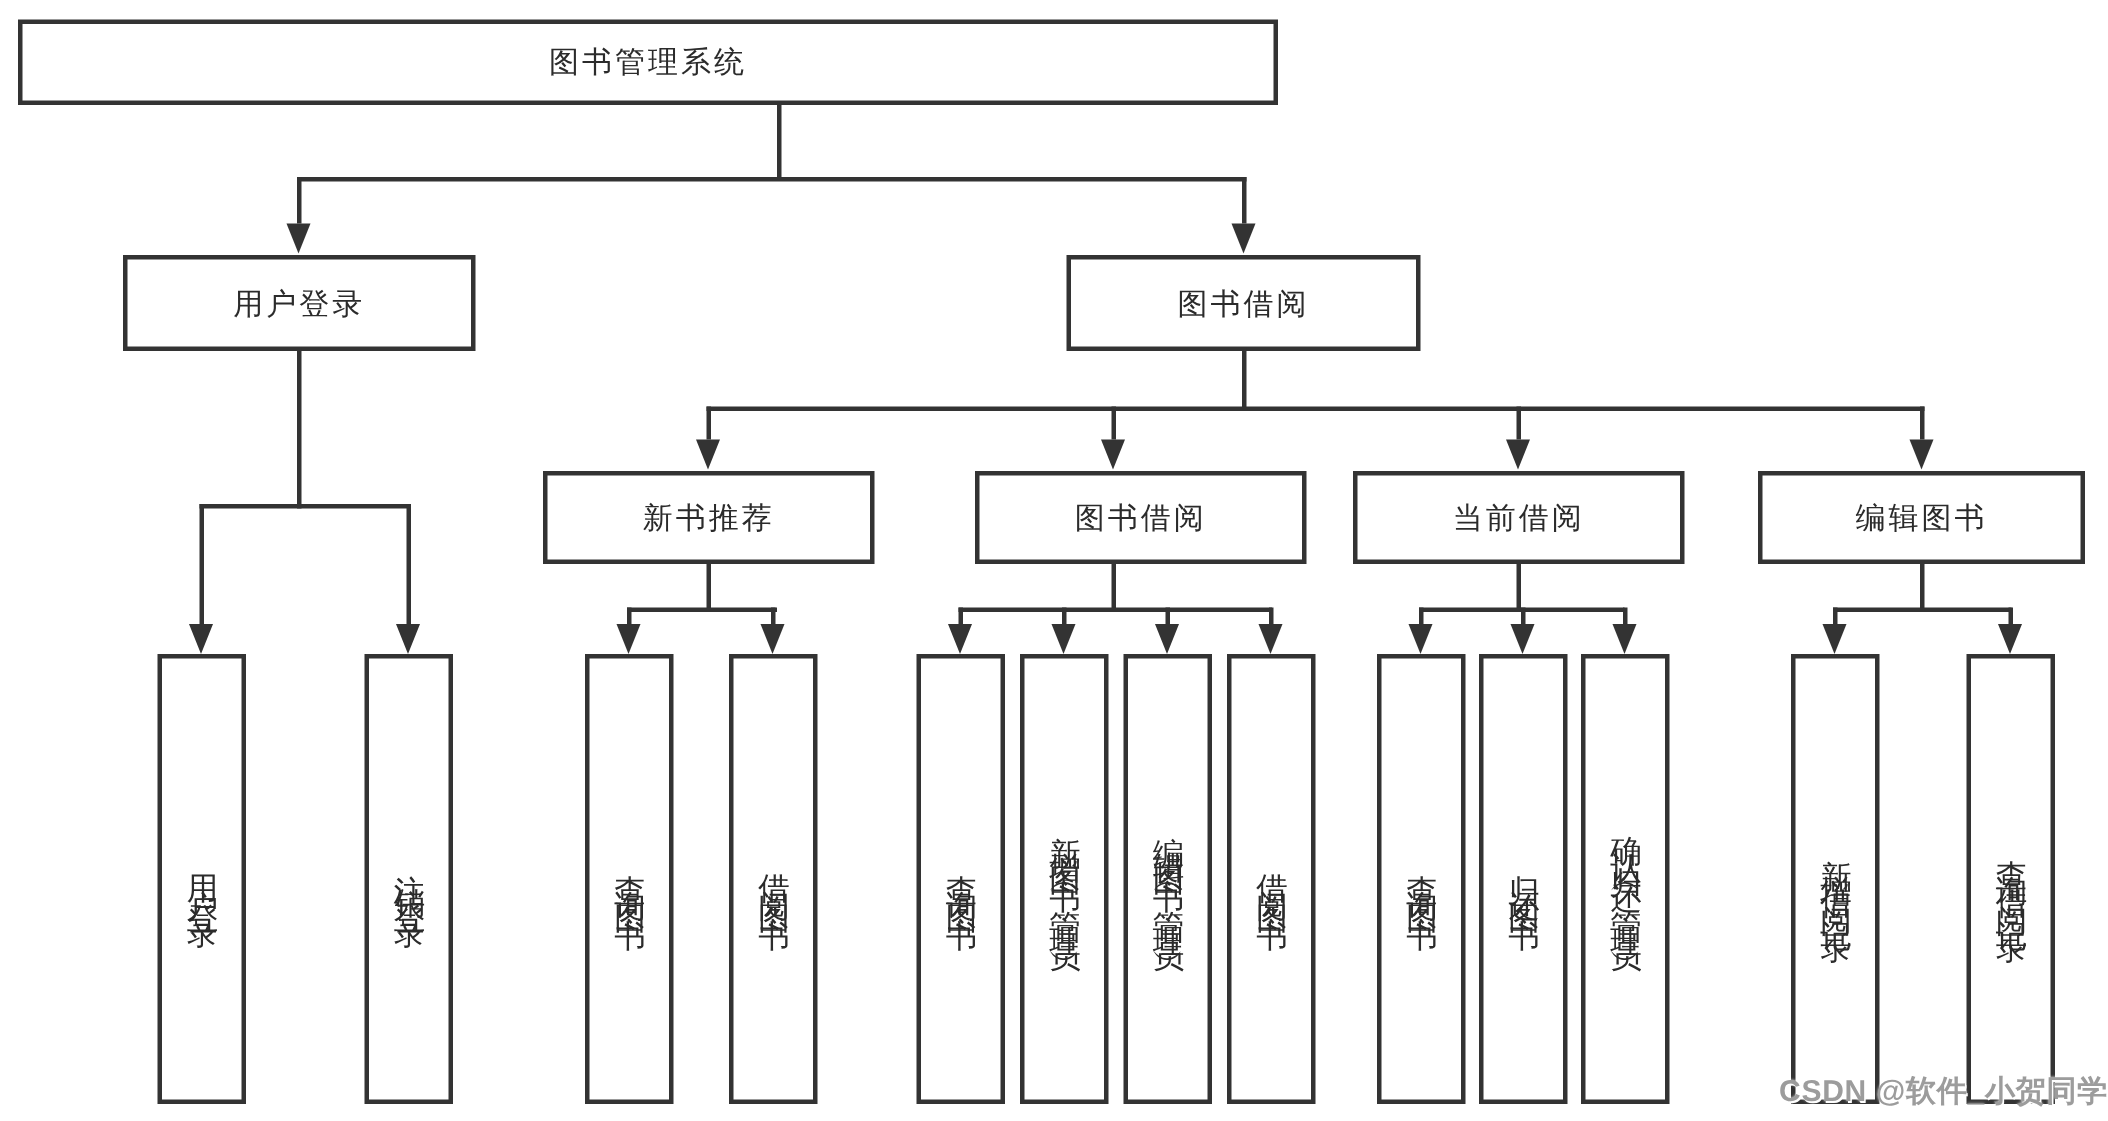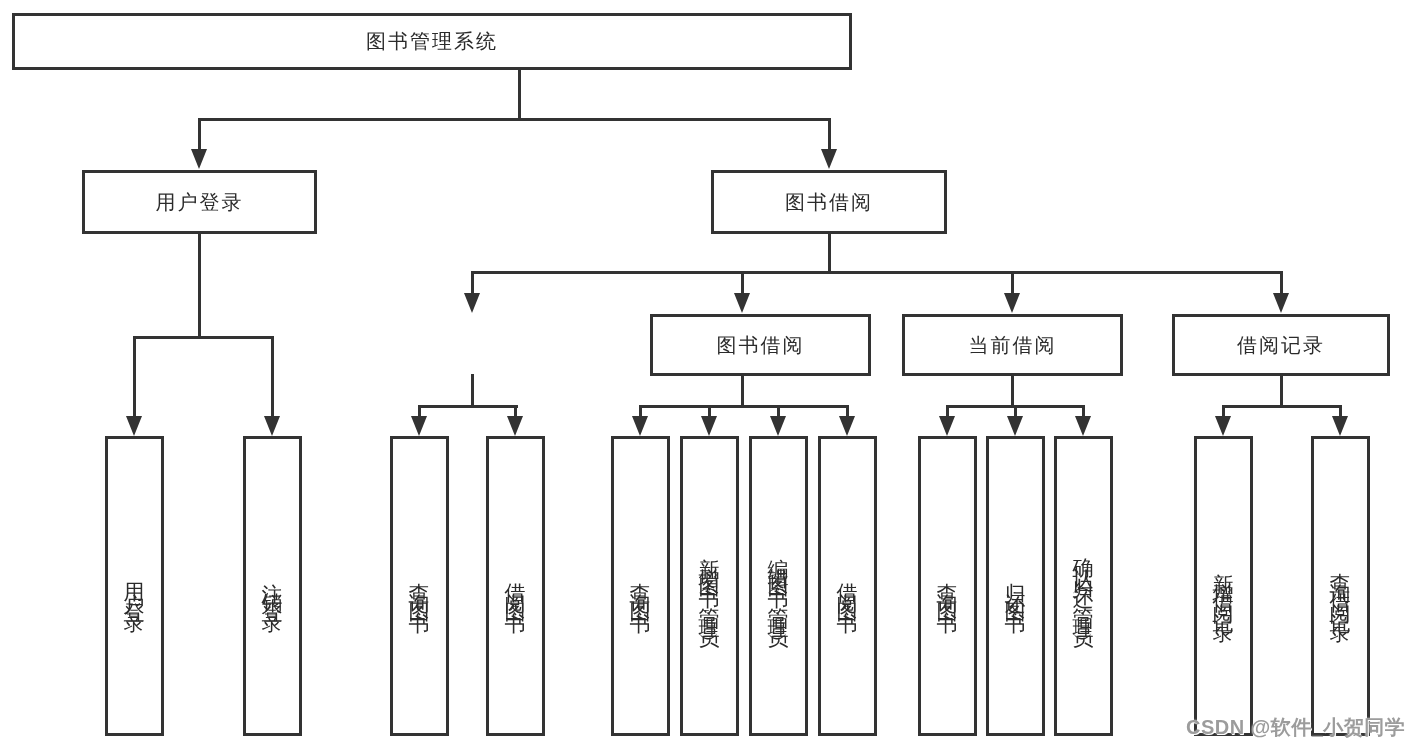--- a/index.html
+++ b/index.html
@@ -91,28 +91,31 @@
     <span class="lbl">图书管理系统</span>
   </div>
 
   <div class="box" style="left:82px; top:170px; width:235px; height:64px;">
     <span class="lbl">用户登录</span>
   </div>
   <div class="box" style="left:711px; top:170px; width:236px; height:64px;">
     <span class="lbl">图书借阅</span>
   </div>
 
+  <div class="box" style="left:362px; top:314px; width:221px; height:62px;">
+    <span class="lbl">新书推荐</span>
+  </div>
   <div class="box" style="left:632px; top:314px; width:221px; height:62px;margin-left:18px;">
     <span class="lbl">图书借阅</span>
   </div>
   <div class="box" style="left:902px; top:314px; width:221px; height:62px;text-align:right;">
     <span class="lbl">当前借阅</span>
   </div>
   <div class="box" style="left:1172px; top:314px; width:218px; height:62px;">
-    <span class="lbl">借阅记录</span>
+    <span class="lbl">编辑图书</span>
   </div>
 
   <div class="box vbox" style="left:105px; top:436px; width:59px; height:300px;">
     <span class="lbl">用户登录</span>
   </div>
   <div class="box vbox" style="left:243px; top:436px; width:59px; height:300px;">
     <span class="lbl">注销登录</span>
   </div>
 
   <div class="box vbox" style="left:390px; top:436px; width:59px; height:300px;">

